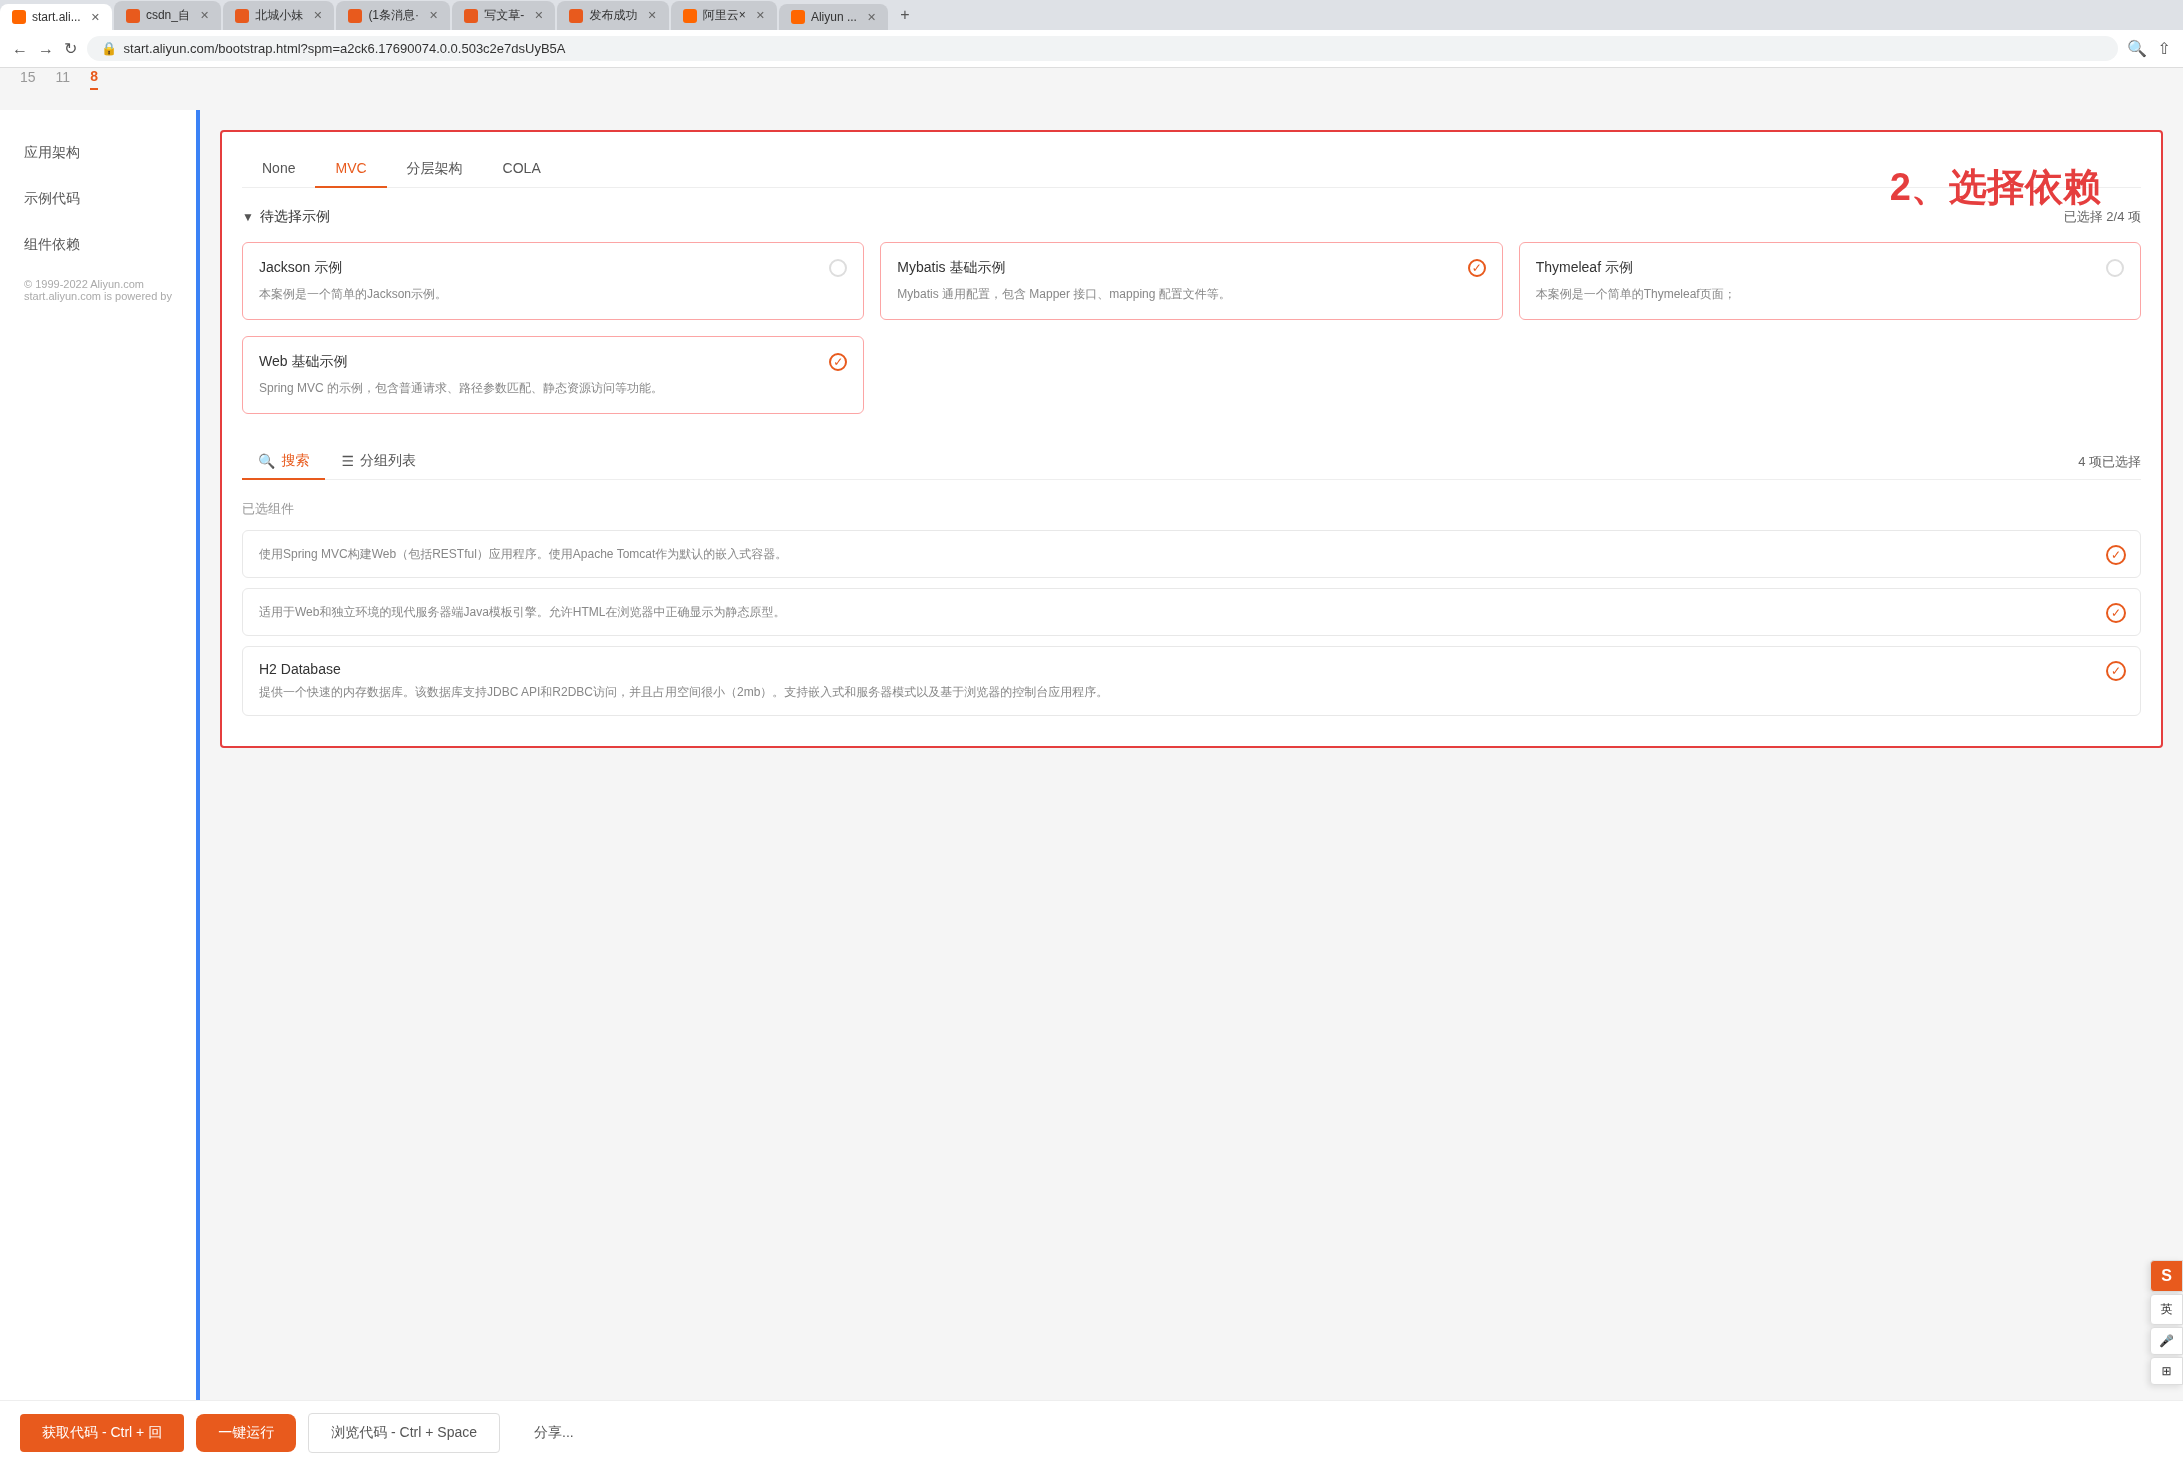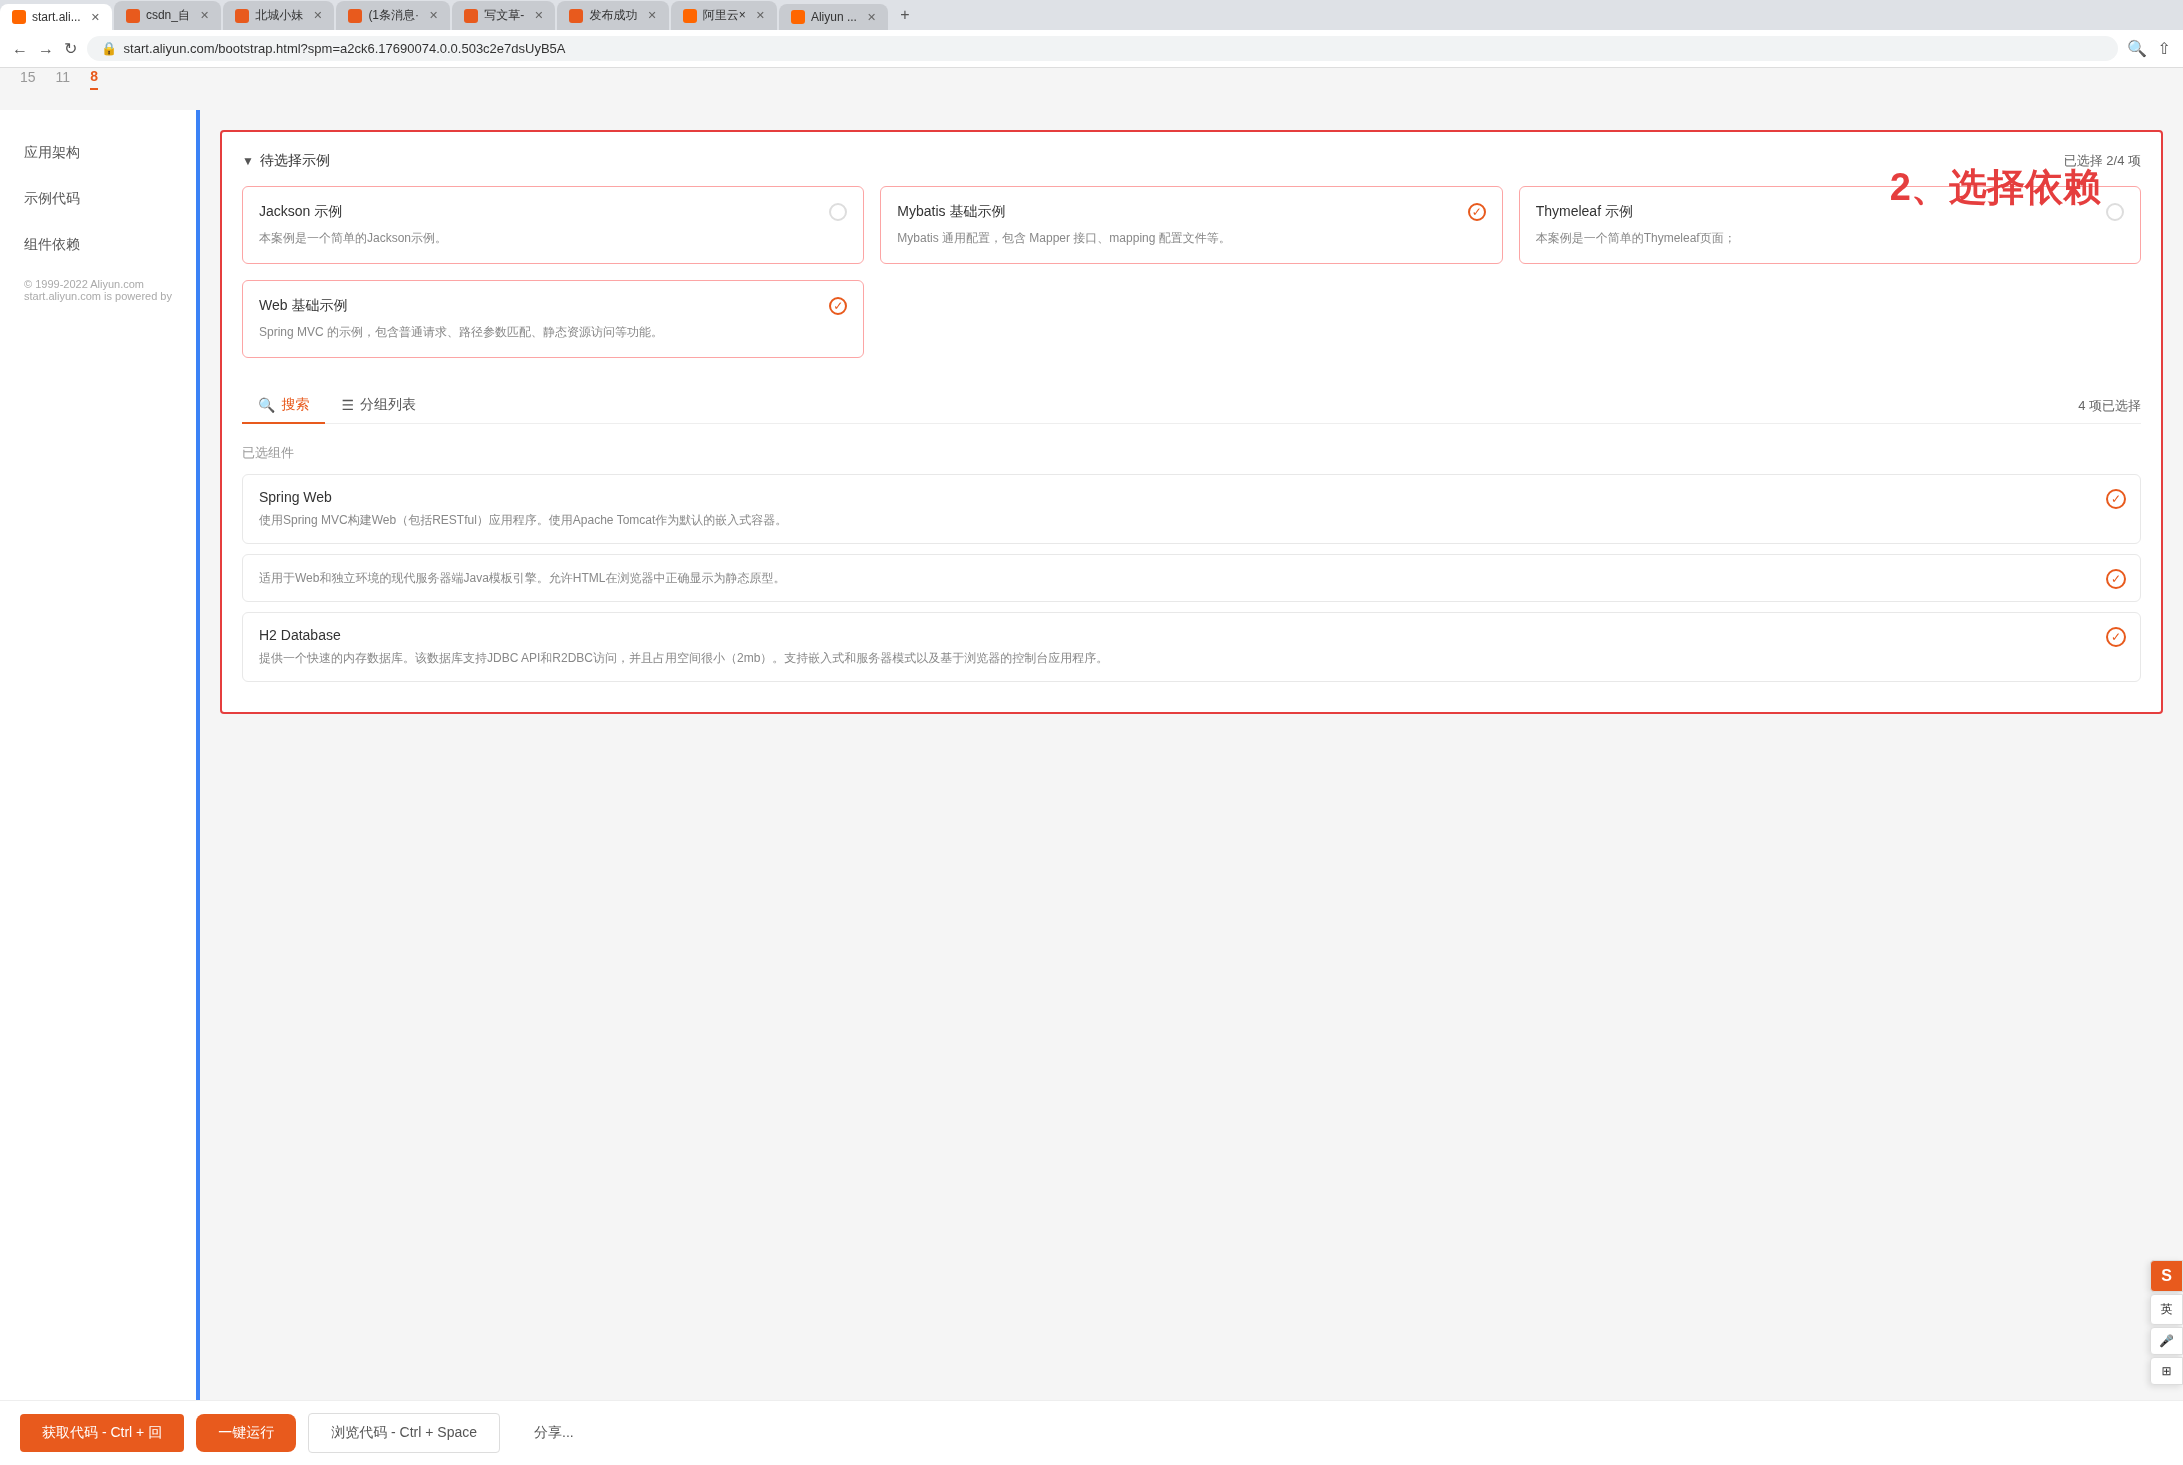--- a/index.html
+++ b/index.html
@@ -517,20 +517,26 @@
       <div>start.aliyun.com is powered by</div>
     </div>
   </div>
 
   <div class="main-content">
 
     <div class="big-box">
 
       <div class="overlay-text">2、选择依赖</div>
 
+      <div class="arch-tabs">
+        <div class="arch-tab">None</div>
+        <div class="arch-tab active">MVC</div>
+        <div class="arch-tab">分层架构</div>
+        <div class="arch-tab">COLA</div>
+      </div>
 
       <div class="section-header">
         <div class="section-title">
           <span class="chevron">▼</span>
           <span>待选择示例</span>
         </div>
         <div class="section-count">已选择 2/4 项</div>
       </div>
 
       <div class="example-grid">
@@ -576,21 +582,20 @@
           <div class="dep-count">4 项已选择</div>
         </div>
 
         <div class="dep-layout">
 
 
           <div class="dep-selected-col">
             <div class="selected-label">已选组件</div>
 
             <div class="selected-item">
-              <div class="selected-item-title">Spring Web</div>
               <div class="selected-item-desc">使用Spring MVC构建Web（包括RESTful）应用程序。使用Apache Tomcat作为默认的嵌入式容器。</div>
               <div class="check-icon">✓</div>
             </div>
 
             <div class="selected-item">
               <div class="selected-item-desc">适用于Web和独立环境的现代服务器端Java模板引擎。允许HTML在浏览器中正确显示为静态原型。</div>
               <div class="check-icon">✓</div>
             </div>
 
             <div class="selected-item">

